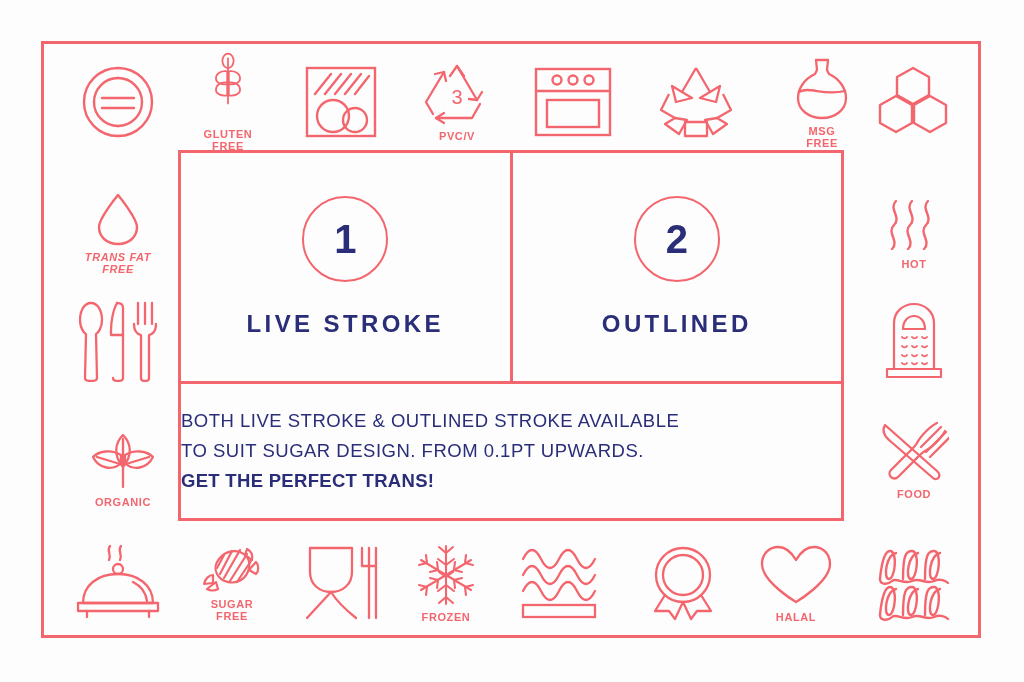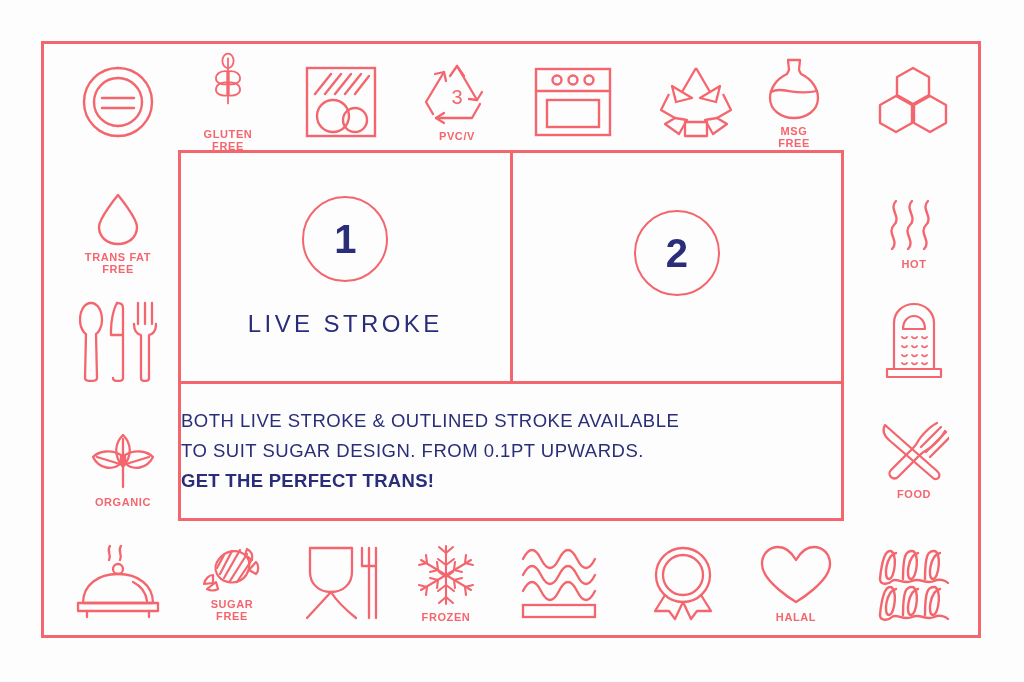--- a/index.html
+++ b/index.html
@@ -64,21 +64,21 @@
   .num-circle span{
     color:#2a2d78;
     font-size:40px;
     font-weight:700;
     line-height:1;
     letter-spacing:0;
   }
   .panel-label{
     color:#2a2d78;
     font-size:24px;
-    font-weight:400;
+    font-weight:700;
     letter-spacing:3.4px;
   }
   #blurb{
     position:absolute;left:0;right:0;top:228px;bottom:0;
     border-top:3px solid #f4666d;
     display:flex;flex-direction:column;
     align-items:flex-start;justify-content:center;
     box-sizing:border-box;
   }
   .blurb-line{
@@ -179,42 +179,42 @@
       <g fill="none" stroke="#f4666d" stroke-width="2.3" stroke-linejoin="round">
         <path d="M41 4 L27 28 L17 22 L21 38 L37 34 L27 28"></path>
         <path d="M41 4 L55 28 L65 22 L61 38 L45 34 L55 28"></path>
         <path d="M14 30 L6 46 L20 54 L10 60 L24 70 L32 56 L20 54"></path>
         <path d="M68 30 L76 46 L62 54 L72 60 L58 70 L50 56 L62 54"></path>
         <path d="M30 72 L52 72 L52 58 L30 58 Z"></path>
       </g>
     </svg>
   </div>
 
-  <div class="icon-cell" style="left:748px;top:52px;width:92px;height:100px;">
+  <div class="icon-cell" style="left:776px;top:52px;width:92px;height:100px;">
     <svg class="icon-art" width="60" height="64" viewBox="0 0 60 64">
       <g fill="none" stroke="#f4666d" stroke-width="2.3" stroke-linejoin="round" stroke-linecap="round">
         <path d="M24 4 L36 4 L35 14 L37 18 C48 23 54 33 54 42 C54 54 43 62 30 62 C17 62 6 54 6 42 C6 33 12 23 23 18 L25 14 Z"></path>
         <path d="M7 36 C18 30 30 40 53 35"></path>
       </g>
     </svg>
     <div class="icon-cap">MSG
 FREE</div>
   </div>
 
   <div class="icon-cell" style="left:865px;top:52px;width:96px;height:100px;">
     <svg class="icon-art" width="82" height="80" viewBox="0 0 82 80">
       <g fill="none" stroke="#f4666d" stroke-width="2.4" stroke-linejoin="round">
         <polygon points="41,6 57,15 57,33 41,42 25,33 25,15"></polygon>
         <polygon points="24,34 40,43 40,61 24,70 8,61 8,43"></polygon>
         <polygon points="58,34 74,43 74,61 58,70 42,61 42,43"></polygon>
       </g>
     </svg>
   </div>
 
-  <div class="icon-cell" style="left:64px;top:185px;width:108px;height:96px;">
+  <div class="icon-cell" style="left:64px;top:185px;width:108px;height:96px;font-style:italic;">
     <svg class="icon-art" width="44" height="54" viewBox="0 0 44 54">
       <path d="M22 3 C22 3 3 26 3 35 C3 45 11 52 22 52 C33 52 41 45 41 35 C41 26 22 3 22 3 Z" fill="none" stroke="#f4666d" stroke-width="2.4" stroke-linejoin="round"></path>
     </svg>
     <div class="icon-cap">TRANS FAT
 FREE</div>
   </div>
 
   <div class="icon-cell" style="left:64px;top:295px;width:108px;height:92px;">
     <svg class="icon-art" width="78" height="82" viewBox="0 0 78 82">
       <g fill="none" stroke="#f4666d" stroke-width="2.3" stroke-linejoin="round" stroke-linecap="round">
@@ -397,20 +397,21 @@
         <div class="num-circle">
           <span>1</span>
         </div>
         <div class="panel-label">LIVE STROKE</div>
       </div>
 
       <div class="panel">
         <div class="num-circle">
           <span>2</span>
         </div>
+        <div class="panel-label">OUTLINED</div>
       </div>
 
     </div>
 
     <div id="blurb">
       <div class="blurb-line">BOTH LIVE STROKE &amp; OUTLINED STROKE AVAILABLE</div>
       <div class="blurb-line">TO SUIT SUGAR DESIGN. FROM 0.1PT UPWARDS.</div>
       <div class="blurb-line bold">GET THE PERFECT TRANS!</div>
     </div>
   </div>

